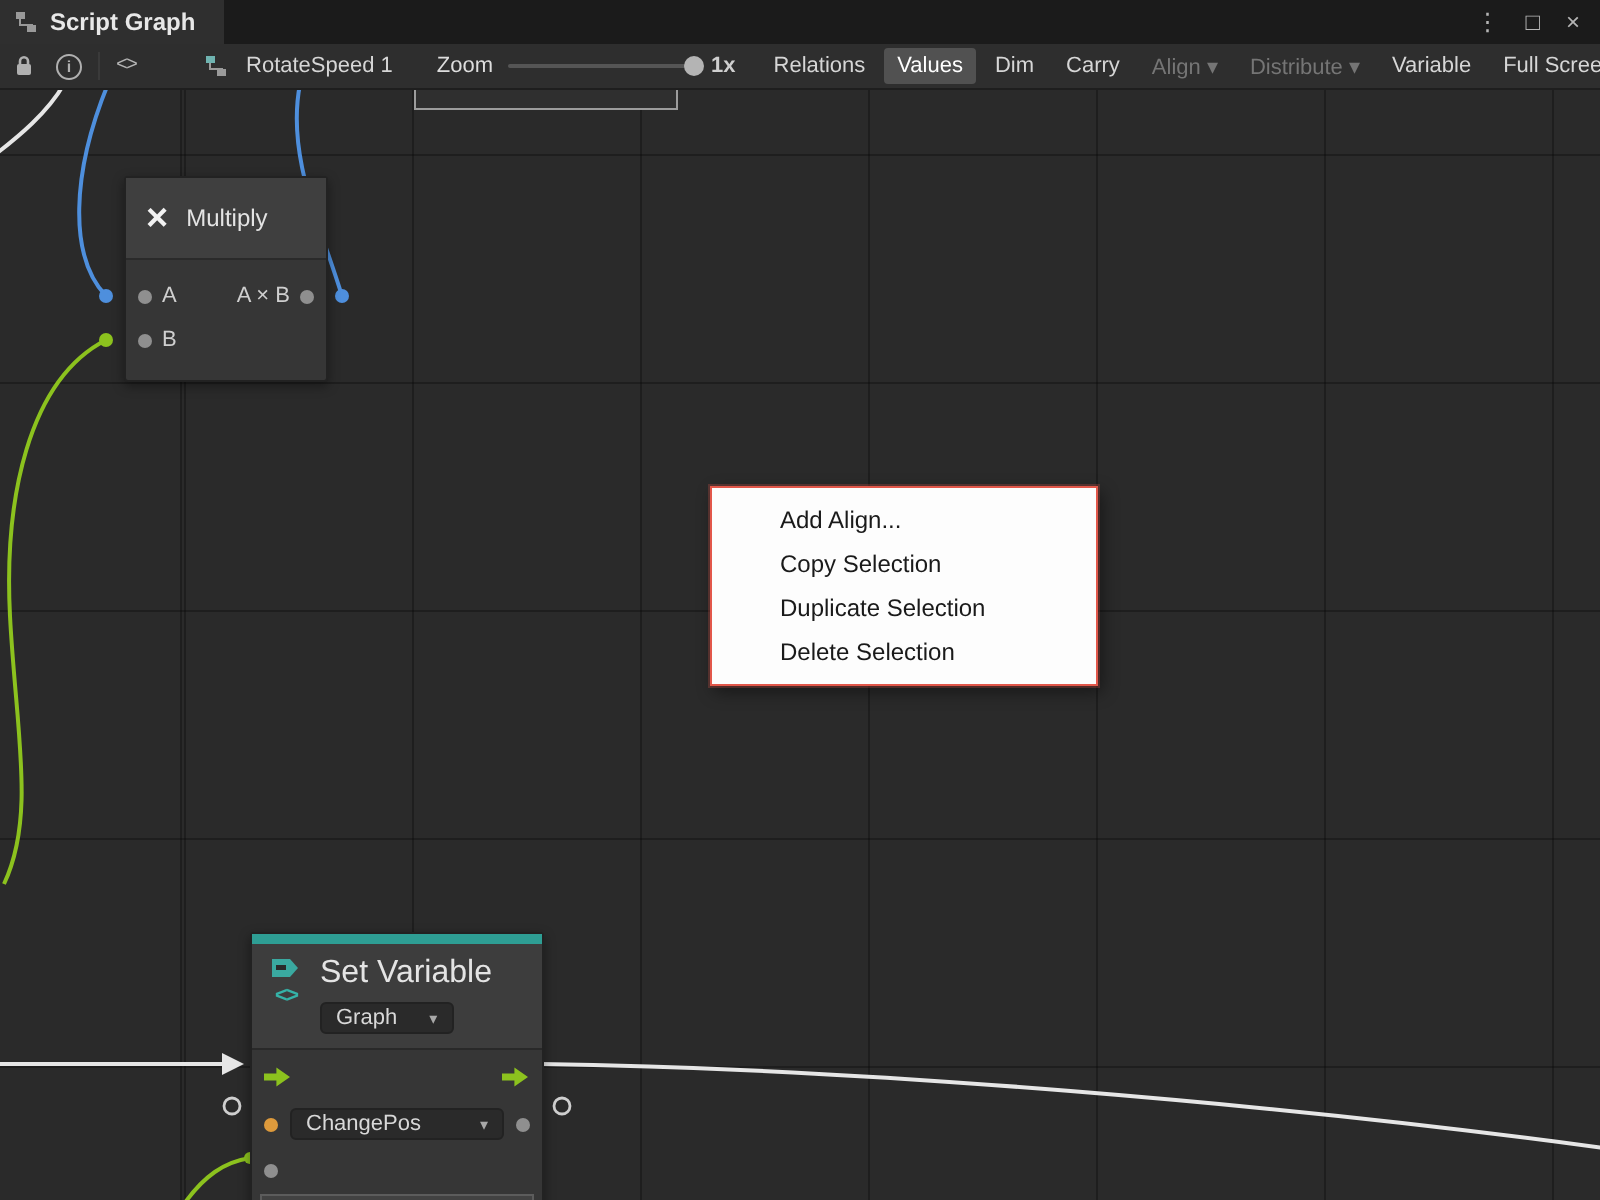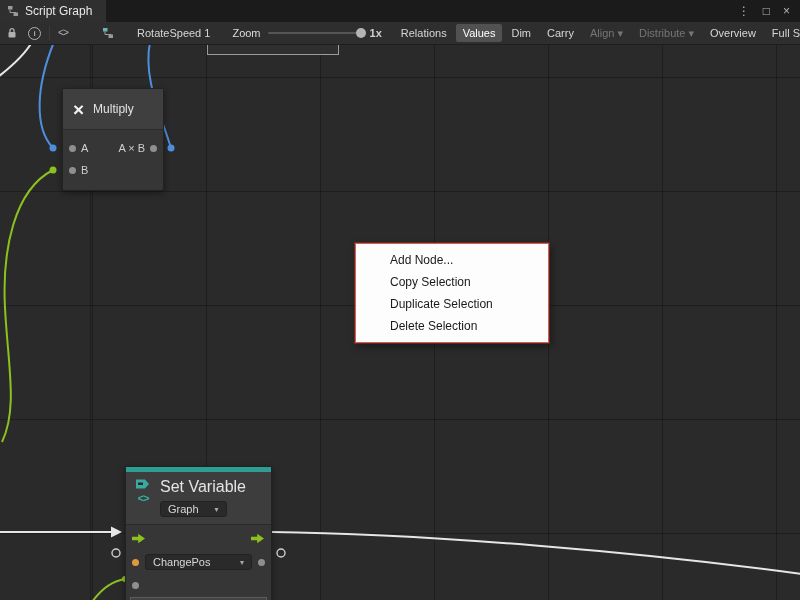--- a/index.html
+++ b/index.html
@@ -3,34 +3,34 @@
 <meta charset="utf-8">
 <style>
   html,body{margin:0;padding:0;background:#000;}
   .screen{position:relative;width:800px;height:600px;overflow:hidden;background:#2a2a2a;
           font-family:"Liberation Sans",sans-serif;color:#ddd;user-select:none;}
 
   
   .titlebar{position:absolute;top:0;left:0;right:0;height:22px;background:#1b1b1b;
             display:flex;align-items:center;z-index:30;}
   .tab{display:flex;align-items:center;gap:6px;height:22px;padding:0 14px 0 7px;
-       background:#2f2f2f;font-size:12px;color:#e8e8e8;}
+       background:#2f2f2f;font-size:12px;color:#e8e8e8;font-weight:bold;}
   .win-controls{margin-left:auto;display:flex;align-items:center;gap:13px;
                 padding-right:10px;font-size:12px;color:#b5b5b5;}
 
   
   .toolbar{position:absolute;top:22px;left:0;right:0;height:22px;background:#2e2e2e;
            border-bottom:1px solid #1e1e1e;display:flex;align-items:center;
            font-size:11px;z-index:30;white-space:nowrap;overflow:hidden;}
   .tb-icon{display:inline-flex;align-items:center;justify-content:center;width:16px;height:16px;color:#b5b5b5;}
   .tb-sep{width:1px;height:14px;background:#242424;border-right:1px solid #3a3a3a;margin:0 8px;}
   .info-circle{width:11px;height:11px;border:1px solid #b0b0b0;border-radius:50%;
                font-size:8px;font-weight:bold;display:flex;align-items:center;justify-content:center;color:#b0b0b0;}
   .code-glyph{font-family:"Liberation Mono",monospace;font-size:10px;color:#b5b5b5;letter-spacing:-1px;}
-  .breadcrumb{display:flex;align-items:center;gap:23px;margin-left:34px;color:#d6d6d6;}
+  .breadcrumb{display:flex;align-items:center;gap:9px;margin-left:34px;color:#d6d6d6;}
   .zoom-group{display:flex;align-items:center;gap:7px;margin-left:22px;}
   .zoom-track{position:relative;width:95px;height:2px;background:#555;border-radius:1px;}
   .zoom-knob{position:absolute;right:-3px;top:-4px;width:10px;height:10px;border-radius:50%;background:#b4b4b4;}
   .zoom-val{color:#cfcfcf;font-weight:bold;}
   .tb-buttons{display:flex;align-items:center;gap:2px;margin-left:12px;}
   .tb-btn{background:transparent;border:none;color:#d6d6d6;font-size:11px;
           font-family:"Liberation Sans",sans-serif;padding:3px 7px;border-radius:2px;cursor:default;}
   .tb-btn.active{background:#515151;color:#fff;}
   .tb-btn.disabled{color:#757575;}
 
@@ -133,21 +133,21 @@
       <span class="zoom-val">1x</span>
     </div>
 
     <div class="tb-buttons">
       <button class="tb-btn">Relations</button>
       <button class="tb-btn active">Values</button>
       <button class="tb-btn">Dim</button>
       <button class="tb-btn">Carry</button>
       <button class="tb-btn disabled">Align ▾</button>
       <button class="tb-btn disabled">Distribute ▾</button>
-      <button class="tb-btn">Overview</button>
+      <button class="tb-btn">Variable</button>
       <button class="tb-btn">Full Screen</button>
     </div>
   </div>
 
   <div class="canvas"></div>
 
   <svg class="wires" width="800" height="600" viewBox="0 0 800 600">
     <path d="M -6 80 C 10 68 24 56 32 42" stroke="#e6e6e6" stroke-width="2" fill="none"></path>
     <path d="M 53 148 C 34 128 36 86 54 42" stroke="#4e8fdd" stroke-width="2" fill="none"></path>
     <path d="M 171 148 C 160 112 143 78 150 42" stroke="#4e8fdd" stroke-width="2" fill="none"></path>
@@ -220,19 +220,19 @@
       </span>
       <span class="dot"></span>
     </div>
     <div class="sv-dotrow">
       <span class="dot"></span>
     </div>
     <div class="sv-footer"></div>
   </div>
 
   <div class="context-menu">
-    <div class="menu-item">Add Node...</div>
+    <div class="menu-item">Add Align...</div>
     <div class="menu-item">Copy Selection</div>
     <div class="menu-item">Duplicate Selection</div>
     <div class="menu-item">Delete Selection</div>
   </div>
 
 </div>
 
 </body></html>

